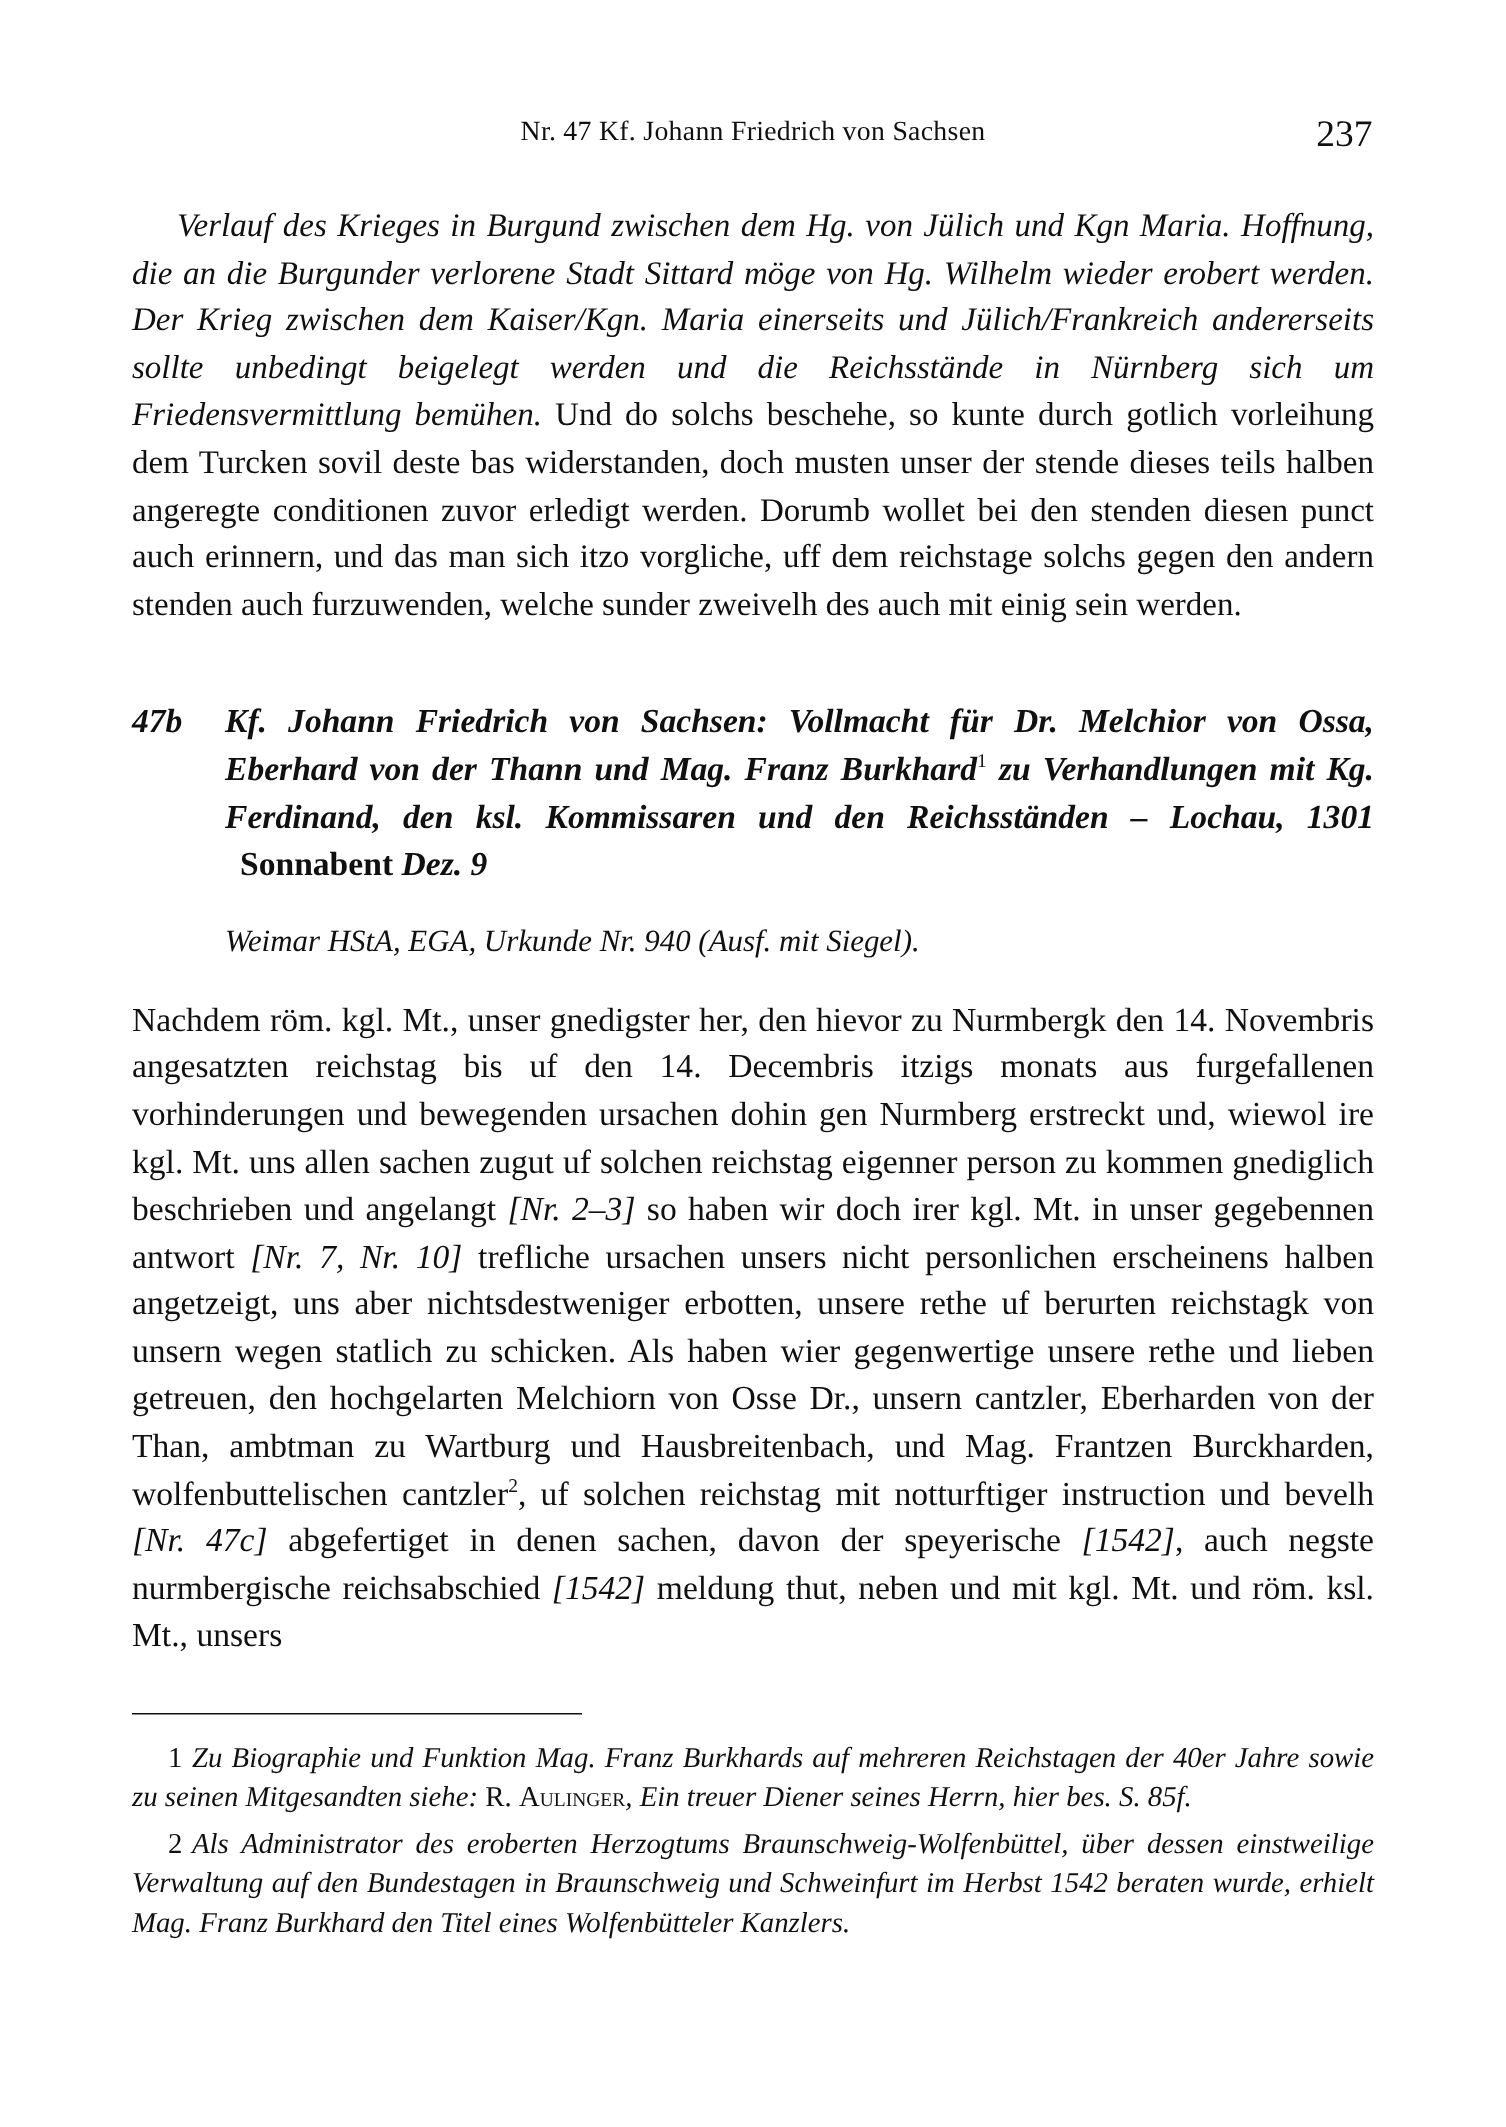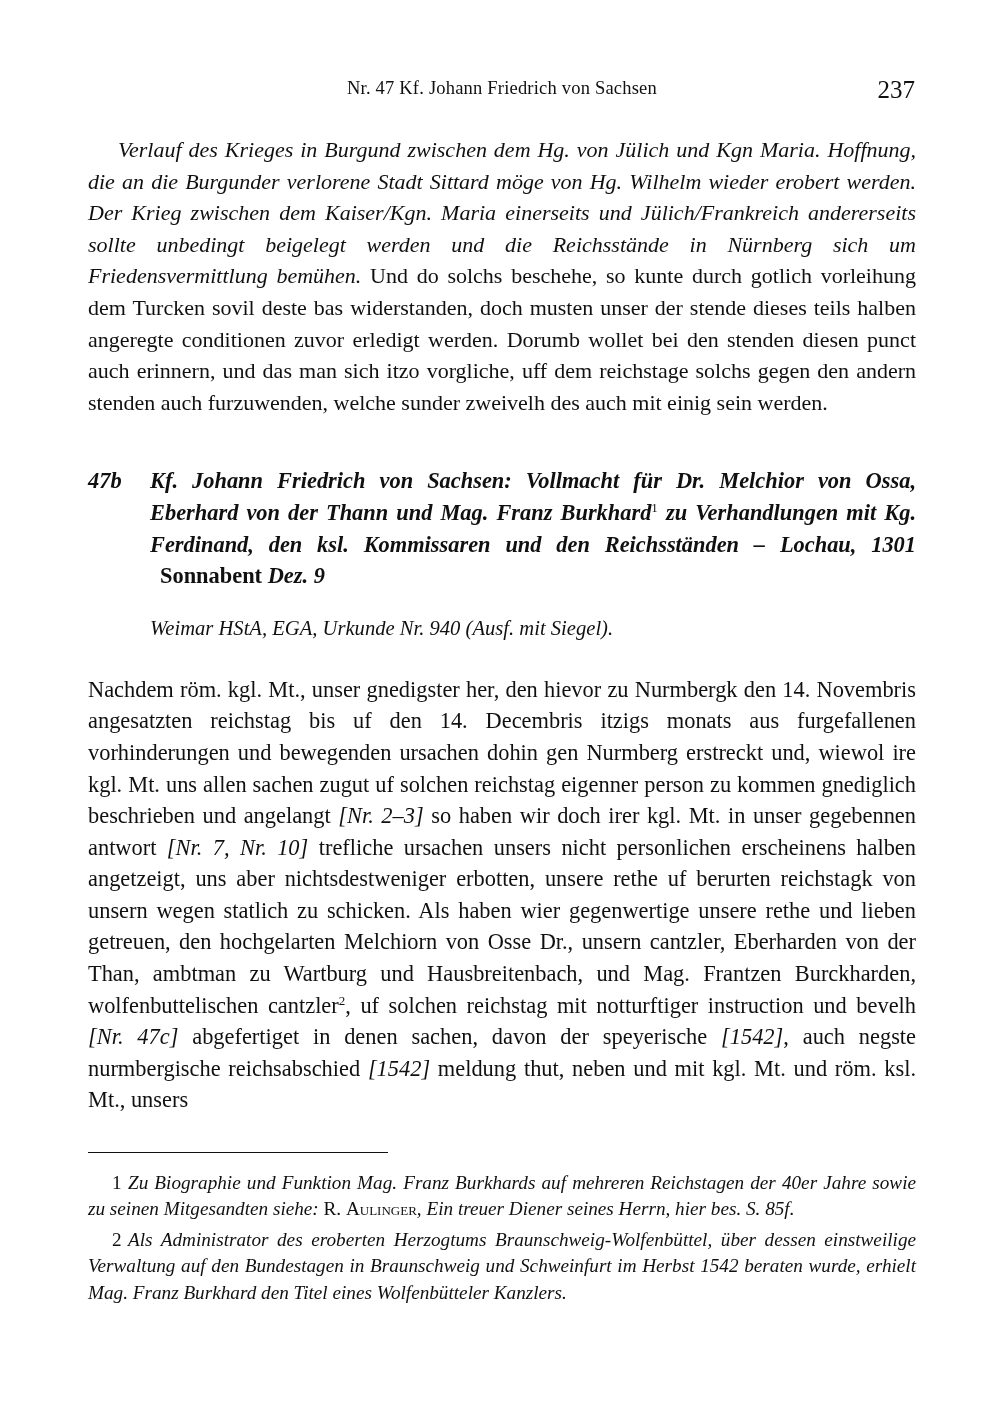--- a/index.html
+++ b/index.html
@@ -96,21 +96,21 @@
   }
   .archive {
     margin-top: 22px;
     margin-left: 62px;
     font-style: italic;
     font-size: 20.6px;
     line-height: 28px;
   }
   
   .body-block {
-    margin-top: 32px;
+    margin-top: 22px;
   }
   .body-block p {
     text-align: justify;
   }
   .body-block sup {
     font-size: 13px;
     vertical-align: super;
     line-height: 0;
   }
   

